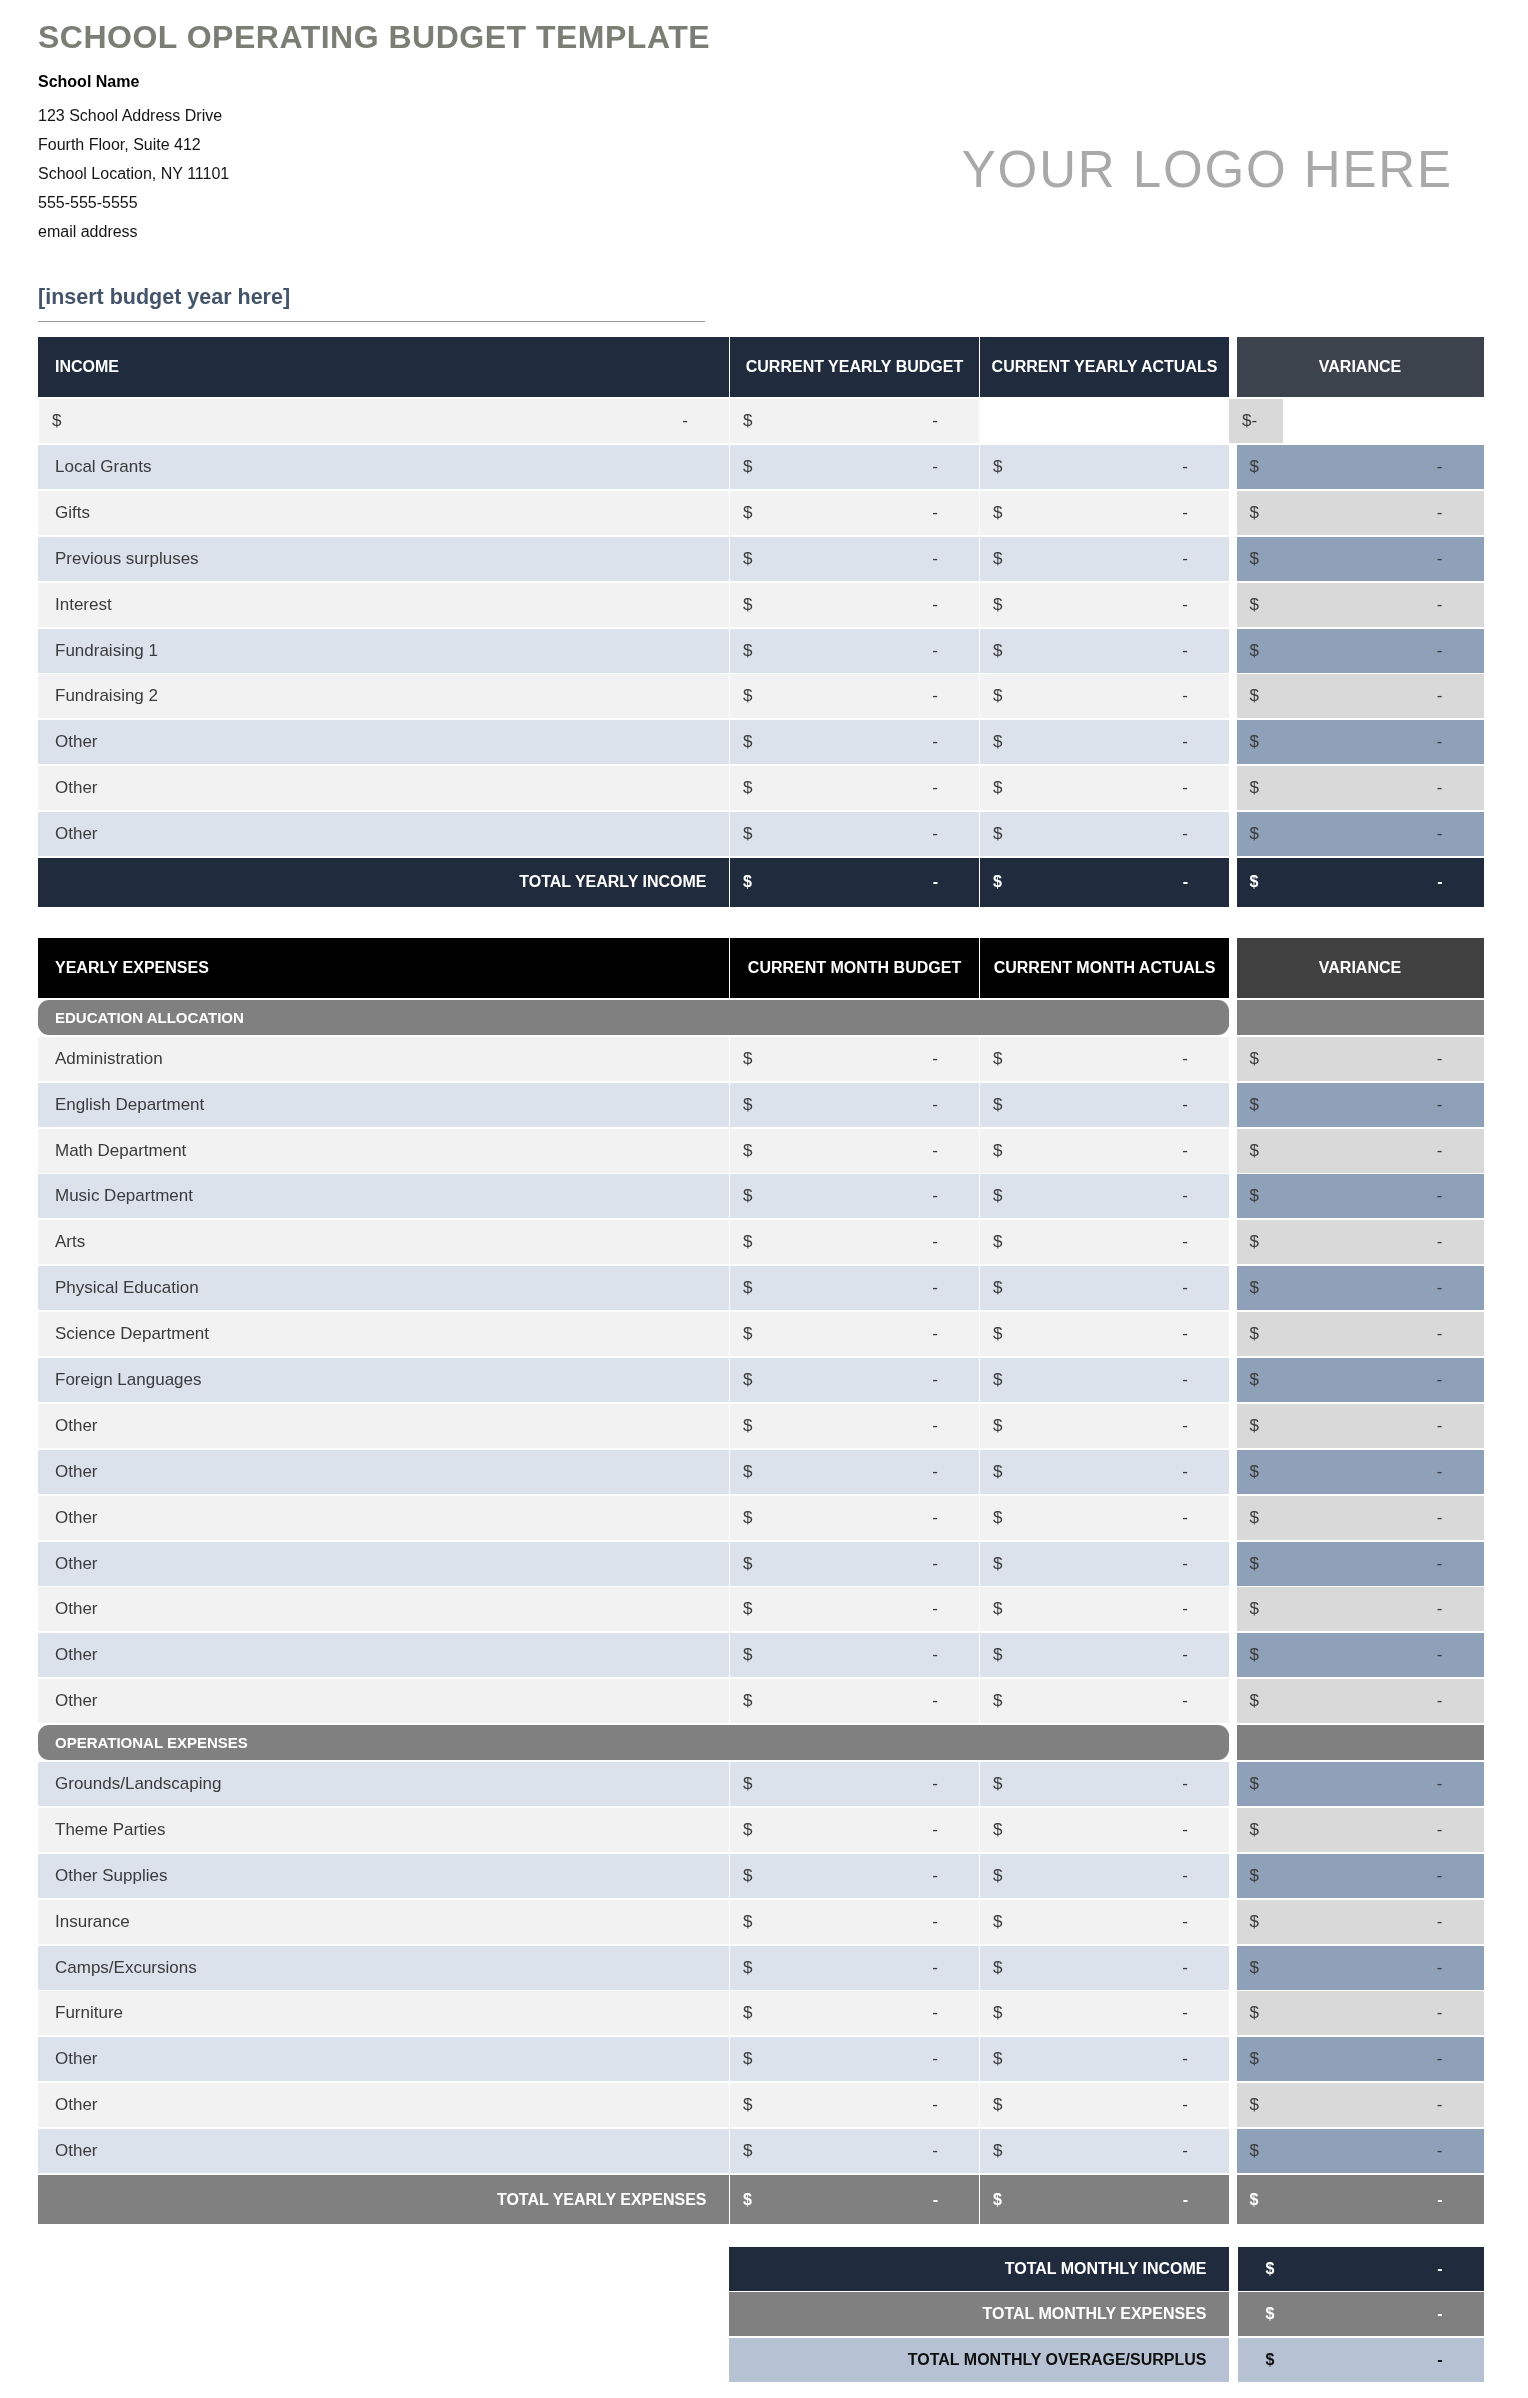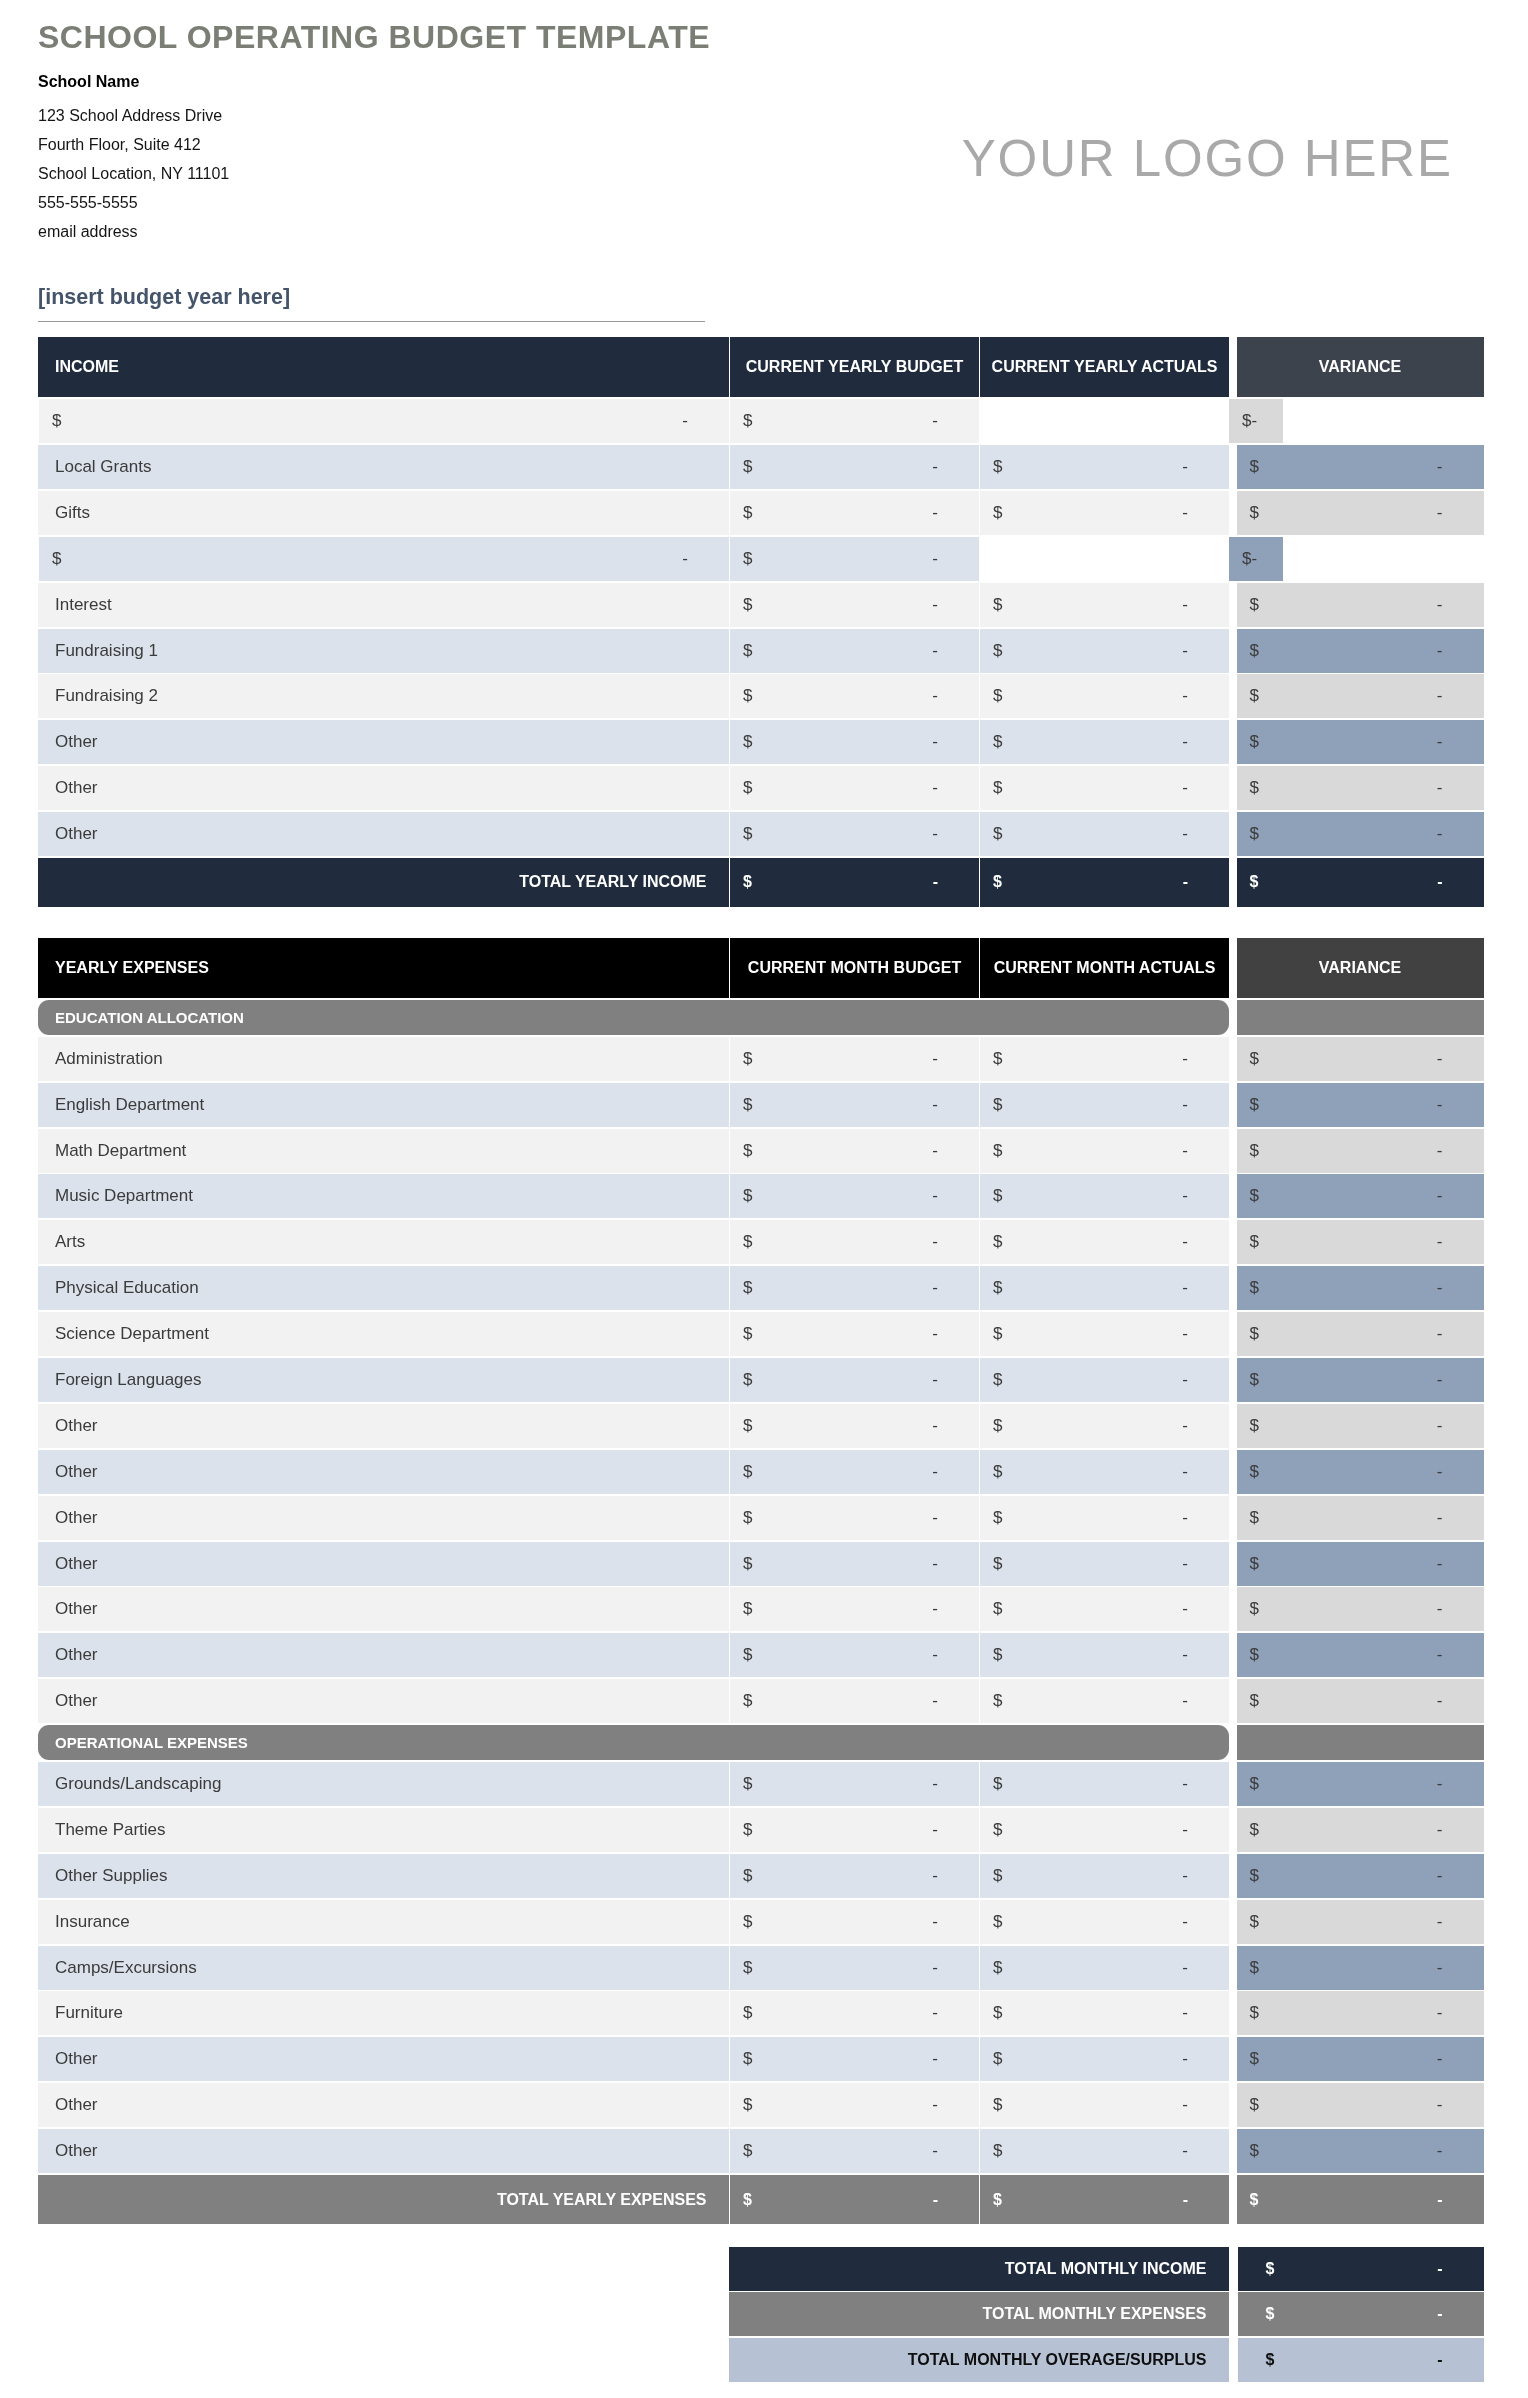--- a/index.html
+++ b/index.html
@@ -5,21 +5,21 @@
   * { margin:0; padding:0; box-sizing:border-box; }
   html,body { background:#fff; }
   body {
     width:1528px; height:2399px; overflow:hidden; position:relative;
     font-family:"Liberation Sans", sans-serif;
   }
   .page-title { margin:19px 0 0 38px; font-size:32px; font-weight:700; letter-spacing:0.5px; color:var(--title-gray,#7a7e74); }
   .school { margin:13px 0 0 38px; }
   .school-name { font-size:16px; font-weight:700; color:#000; line-height:25px; margin-bottom:7px; }
   .addr-line { font-size:16px; color:#151515; line-height:29px; }
-  .logo { position:absolute; top:129px; right:75px; font-size:51px; letter-spacing:1.9px; color:var(--logo-gray,#a9a9a9); }
+  .logo { position:absolute; top:140px; right:75px; font-size:51px; letter-spacing:1.9px; color:var(--logo-gray,#a9a9a9); }
   .budget-year-wrap { margin:39px 0 0 38px; width:667px; border-bottom:0.9px solid #999; padding-bottom:11.2px; }
   .budget-year { font-size:21.5px; font-weight:700; color:var(--accent-slate,#44546a); }
 
   .table { width:1447px; margin-left:38px; }
   .income { margin-top:15px; }
   .expenses { margin-top:31px; }
 
   .row { display:grid; grid-template-columns:691px 250px 250px 7.5px 247px; height:44px; margin-bottom:1.9px; }
   .cell { display:flex; align-items:center; font-size:17px; color:#3b3b3b; background:#fff; overflow:hidden; white-space:nowrap; }
   .gapcol { background:transparent; }
@@ -130,20 +130,21 @@
           <span class="cur">$</span>
           <span class="dash">-</span>
         </div>
         <div class="gapcol"></div>
         <div class="cell money var">
           <span class="cur">$</span>
           <span class="dash">-</span>
         </div>
       </div>
       <div class="row even">
+        <div class="cell label">Previous surpluses</div>
         <div class="cell money">
           <span class="cur">$</span>
           <span class="dash">-</span>
         </div>
         <div class="cell money">
           <span class="cur">$</span>
           <span class="dash">-</span>
         </div>
         <div class="gapcol"></div>
         <div class="cell money var">

